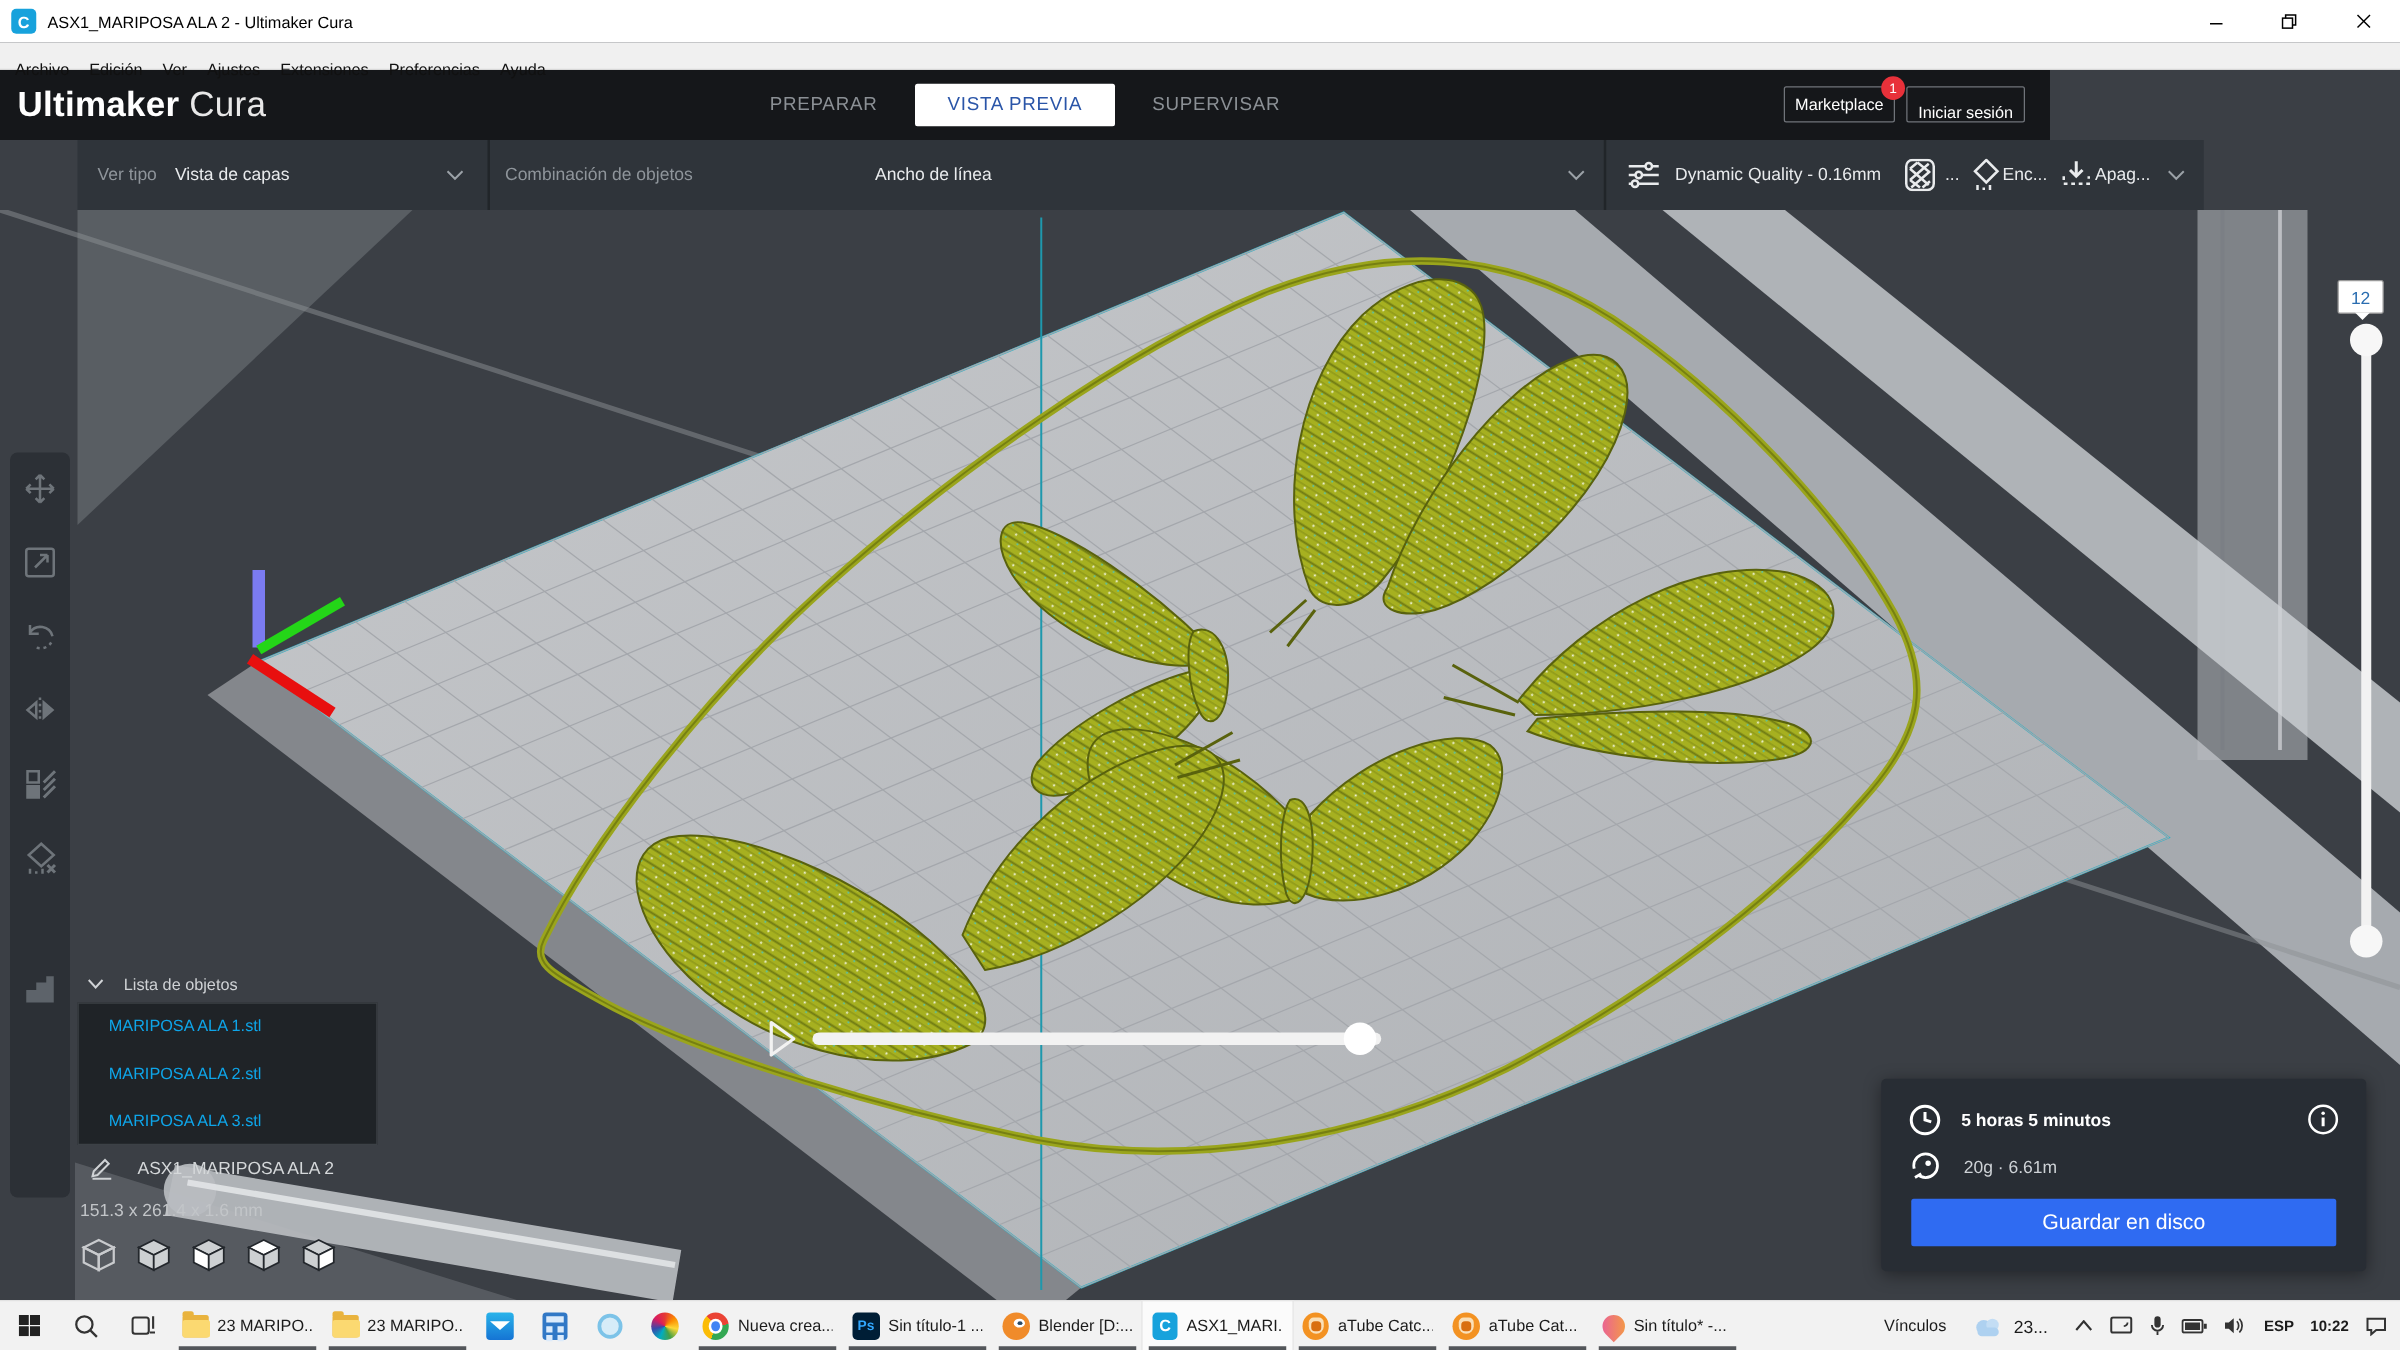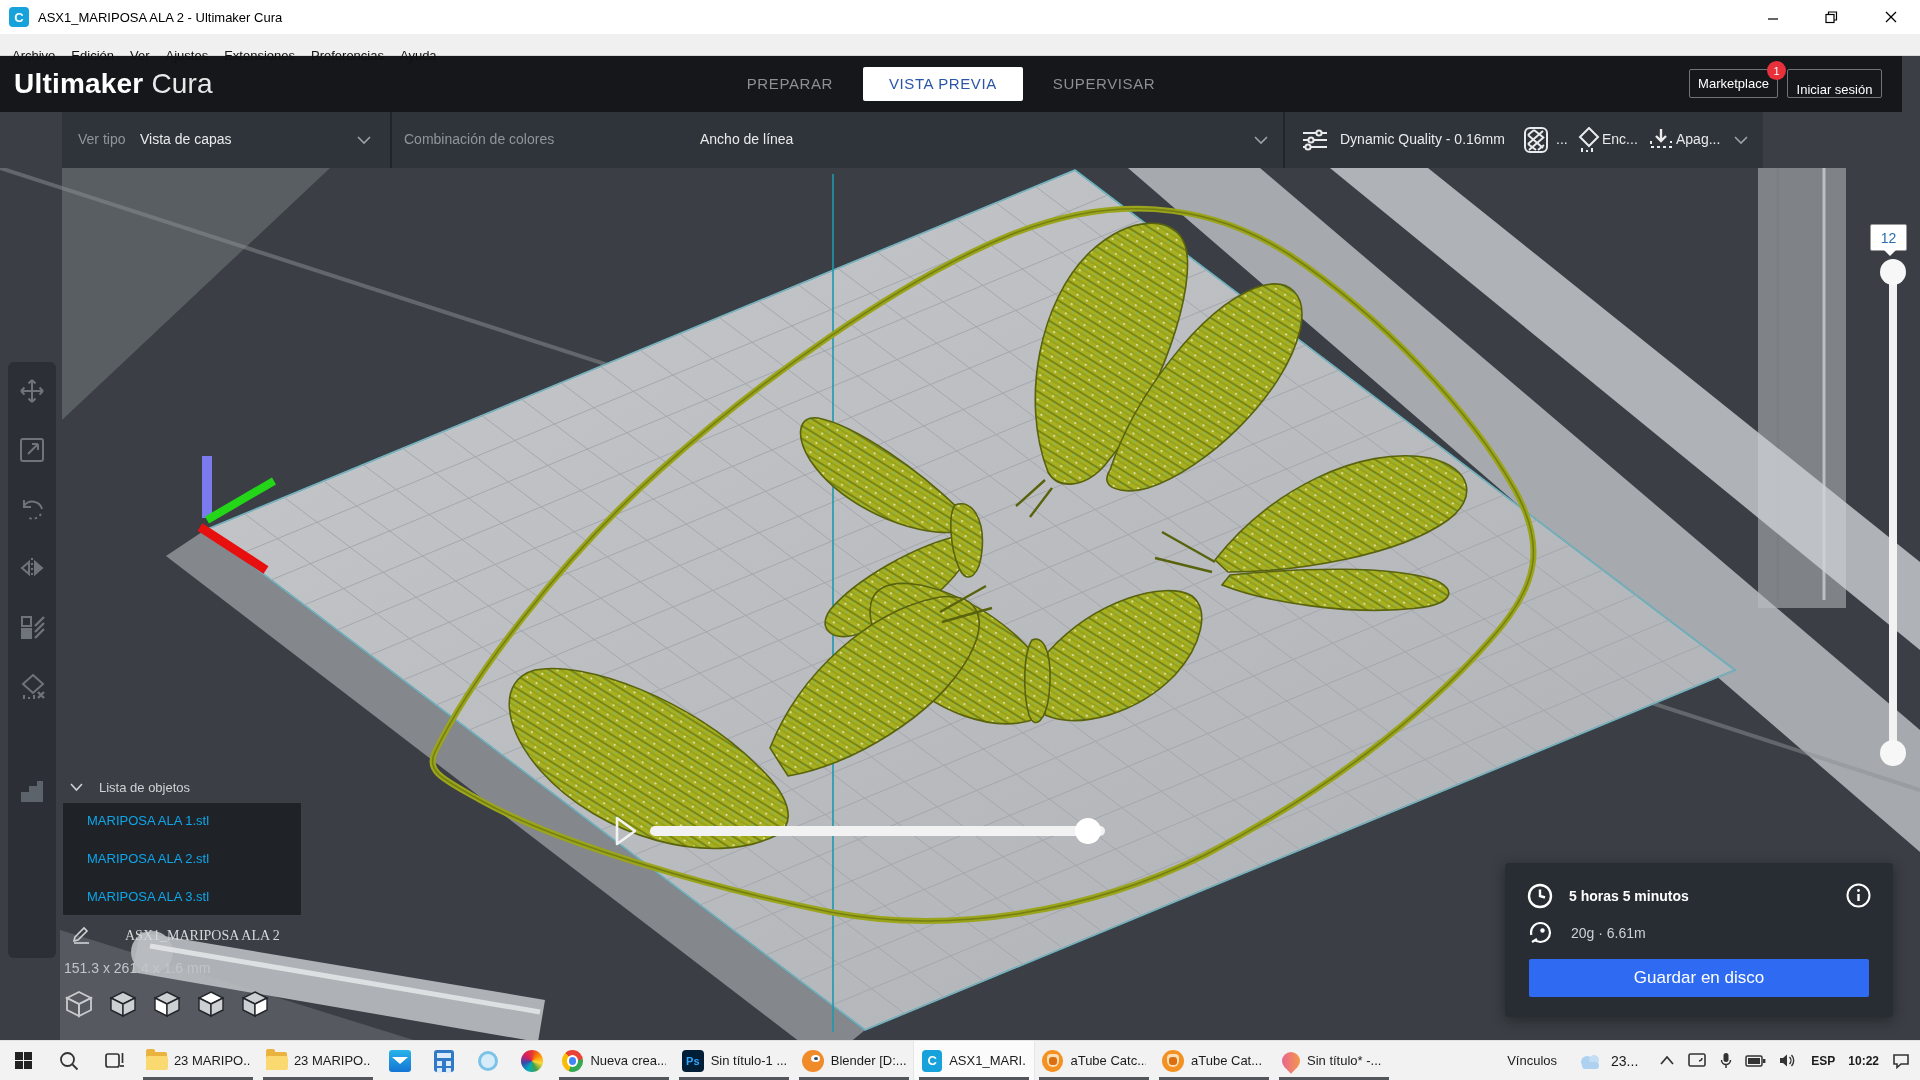--- a/index.html
+++ b/index.html
@@ -13,21 +13,21 @@
   .titlebar-text { font-size:13px; color:#000; }
   .win-controls { position:absolute; right:0; top:0; height:34px; display:flex; }
   .win-btn { width:59px; height:34px; display:flex; align-items:center; justify-content:center; }
   .win-btn svg { stroke:#000; stroke-width:1.2; fill:none; }
 
   
   .menubar { position:absolute; top:34px; left:0; width:1920px; height:22px; background:#f0f0f0; border-bottom:1px solid #d8d8d8; display:flex; align-items:center; padding-left:4px; z-index:60; }
   .menu-item { font-size:13px; color:#111; padding:16px 8px; height:22px; line-height:22px; }
 
   
-  .app-header { position:absolute; top:56px; left:0; width:1902px; height:56px; background:#15171a; z-index:55; }
+  .app-header { position:absolute; top:56px; left:0; width:1640px; height:56px; background:#15171a; z-index:55; }
   .logo { position:absolute; left:14px; top:12px; font-size:28px; color:#fff; letter-spacing:.2px; }
   .logo .bold { font-weight:700; }
   .logo .light { font-weight:300; color:#e8e8e8; }
   .stage-tabs { position:absolute; left:0; right:0; top:11px; display:flex; justify-content:center; gap:4px; }
   .stage-tab { height:34px; line-height:34px; padding:0 26px; font-size:15px; letter-spacing:.6px; color:#8b9095; border-radius:2px; }
   .stage-tab.active { background:#ffffff; color:#2a55a8; font-weight:400; }
   .hdr-btn { position:absolute; top:13px; height:29px; border:1px solid #70747a; border-radius:2px; color:#fff; font-size:13px; display:flex; align-items:center; justify-content:center; background:transparent; }
   .hdr-btn.marketplace { right:124px; width:89px; }
   .hdr-btn.signin { right:20px; width:95px;align-items:flex-end; }
   .badge { position:absolute; top:-9px; right:-9px; width:19px; height:19px; border-radius:50%; background:#e8313a; color:#fff; font-size:11px; display:flex; align-items:center; justify-content:center; }
@@ -49,21 +49,21 @@
   .tool-col { position:absolute; top:194px; left:8px; width:48px; height:596px; background:#2c3036; border-radius:6px; display:flex; flex-direction:column; align-items:center; padding-top:14px; gap:29px; }
   .tool-btn { width:30px; height:30px; display:flex; align-items:center; justify-content:center; }
   .tool-btn svg { stroke:#6e747a; fill:none; stroke-width:2; }
   .tool-gap { height:18px; }
 
   
   .objlist-title { position:absolute; left:70px; top:612px; display:flex; align-items:center; gap:16px; }
   .objlist-title span { font-size:13px; color:#cfd2d5; }
   .objlist-panel { position:absolute; left:62px; top:634px; width:240px; height:114px; background:#1f2327; border:1px solid #3c4146; }
   .objlist-row { font-size:13px; color:#0ea5e9; padding:10px 0 0 24px; height:38px; }
-  .objinfo-name { position:absolute; left:72px; top:758px; display:flex; align-items:flex-end; gap:33px; font-size:14px; color:#d5d8da;font-family:Liberation Serif, serif; }
+  .objinfo-name { position:absolute; left:72px; top:758px; display:flex; align-items:flex-start; gap:18px; font-size:14px; color:#d5d8da; }
   .objinfo-dims { position:absolute; left:64px; top:792px; font-size:14px; color:#c2c5c8; }
   .view-cubes { position:absolute; left:64px; top:822px; display:flex; gap:14px; }
 
   
   .layer-label { position:absolute; left:1870px; top:56px; width:37px; height:27px; background:#fff; border:1px solid #9a9a9a; border-radius:2px; color:#2a6db0; font-size:14px; display:flex; align-items:center; justify-content:center; }
   .layer-label:after { content:""; position:absolute; bottom:-6px; left:13px; border:6px solid transparent; border-top-color:#fff; border-bottom:none; }
   .layer-track { position:absolute; left:1889px; top:104px; width:8px; height:482px; background:#f2f2f2; border-radius:4px; }
   .layer-handle { position:absolute; left:1880px; width:26px; height:26px; border-radius:50%; background:#f7f7f7; }
   .layer-handle.top { top:91px; }
   .layer-handle.bottom { top:572px; }
@@ -186,21 +186,21 @@
       <div class="vt-label" style="left:16px">Ver tipo</div>
       <div class="vt-value" style="left:78px">Vista de capas</div>
       <div class="chev" style="left:295px">
           <svg width="14" height="9">
             <polyline points="1,1 7,7 13,1" stroke="#9ba1a7" stroke-width="1.6" fill="none"></polyline>
           </svg>
         </div>
     </div>
     <div class="vt-divider" style="left:328px"></div>
     <div>
-      <div class="vt-label" style="left:342px">Combinación de colores</div>
+      <div class="vt-label" style="left:342px">Combinación de objetos</div>
       <div class="vt-value" style="left:638px">Ancho de línea</div>
       <div class="chev" style="left:1192px">
           <svg width="14" height="9">
             <polyline points="1,1 7,7 13,1" stroke="#9ba1a7" stroke-width="1.6" fill="none"></polyline>
           </svg>
         </div>
     </div>
     <div class="vt-divider" style="left:1221px"></div>
     <div>
       <div class="vt-ico" style="left:1240px">

